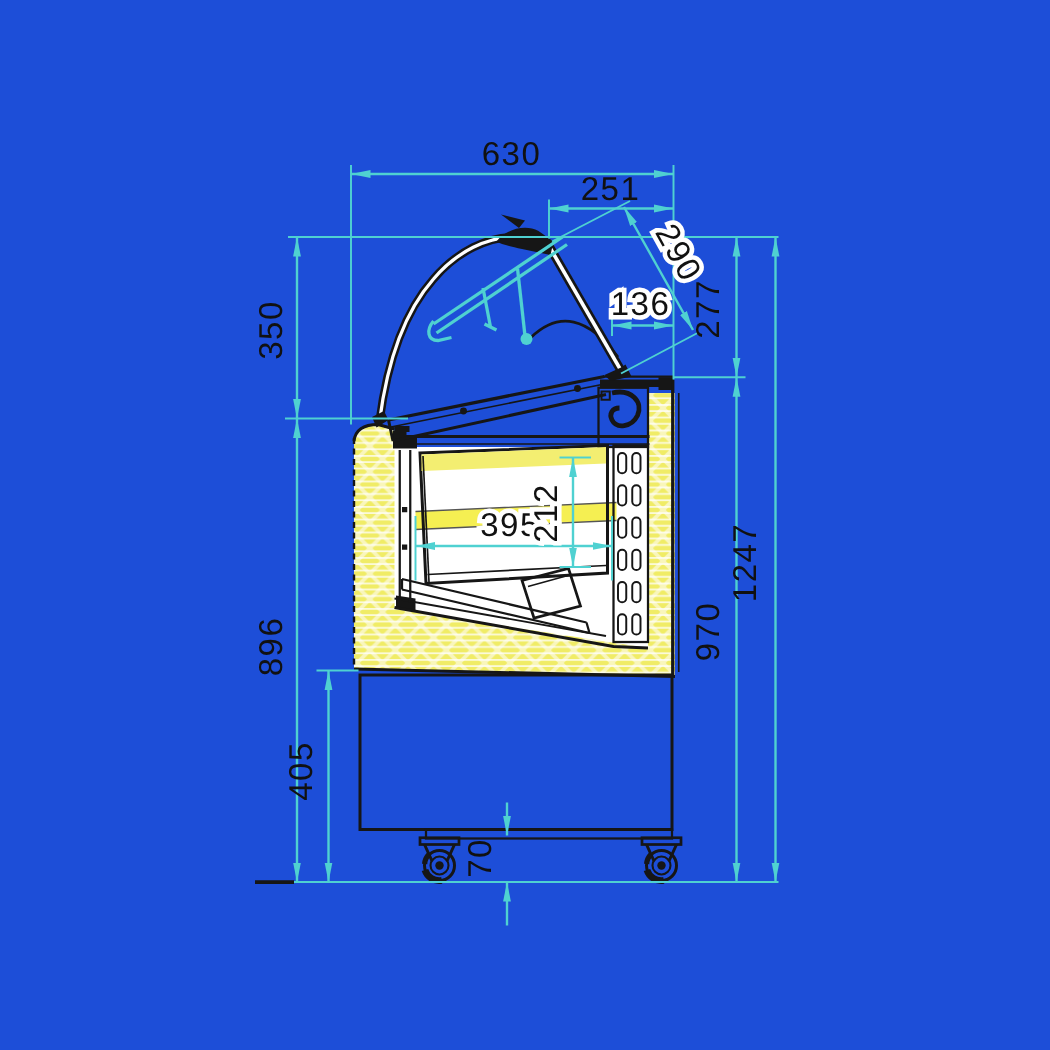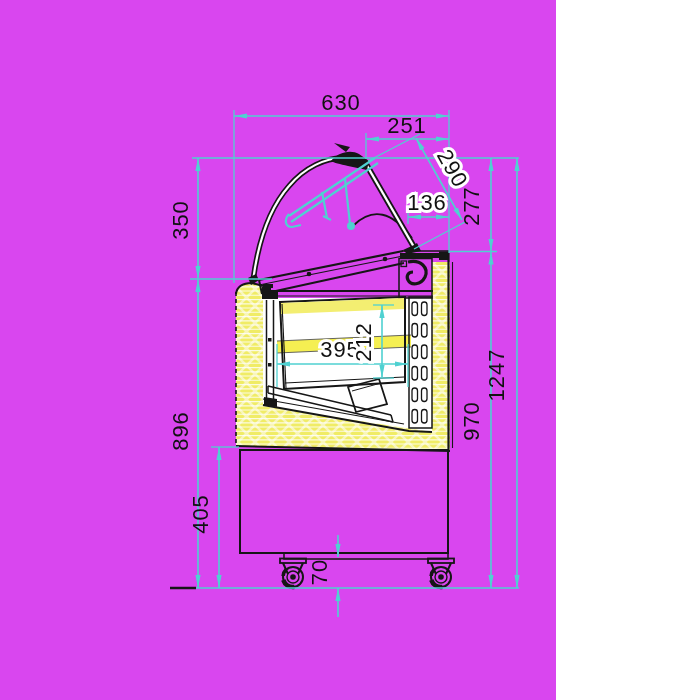--- a/index.html
+++ b/index.html
@@ -1,16 +1,16 @@
 <!DOCTYPE html>
 <html><head>
 <meta charset="utf-8">
 <style>
   html,body{margin:0;padding:0;background:#ffffff;}
-  .stage{width:556px;height:700px;position:relative;background:#d946ef;overflow:hidden;}
+  .stage{width:700px;height:700px;position:relative;background:#1d4ed8;overflow:hidden;}
   svg{display:block;}
   .dim{stroke:#4fd1d1;stroke-width:1.6;fill:none;}
   .ext{stroke:#4fd1d1;stroke-width:1.3;fill:none;}
   .teal{stroke:#4fd1d1;fill:none;}
   .blk{stroke:#161616;fill:none;}
   .num{font-family:"Liberation Sans",sans-serif;font-size:22px;fill:#111;letter-spacing:1px;}
   .halo{paint-order:stroke;stroke:#ffffff;stroke-width:6px;}
 </style>
 </head>
 <body>

